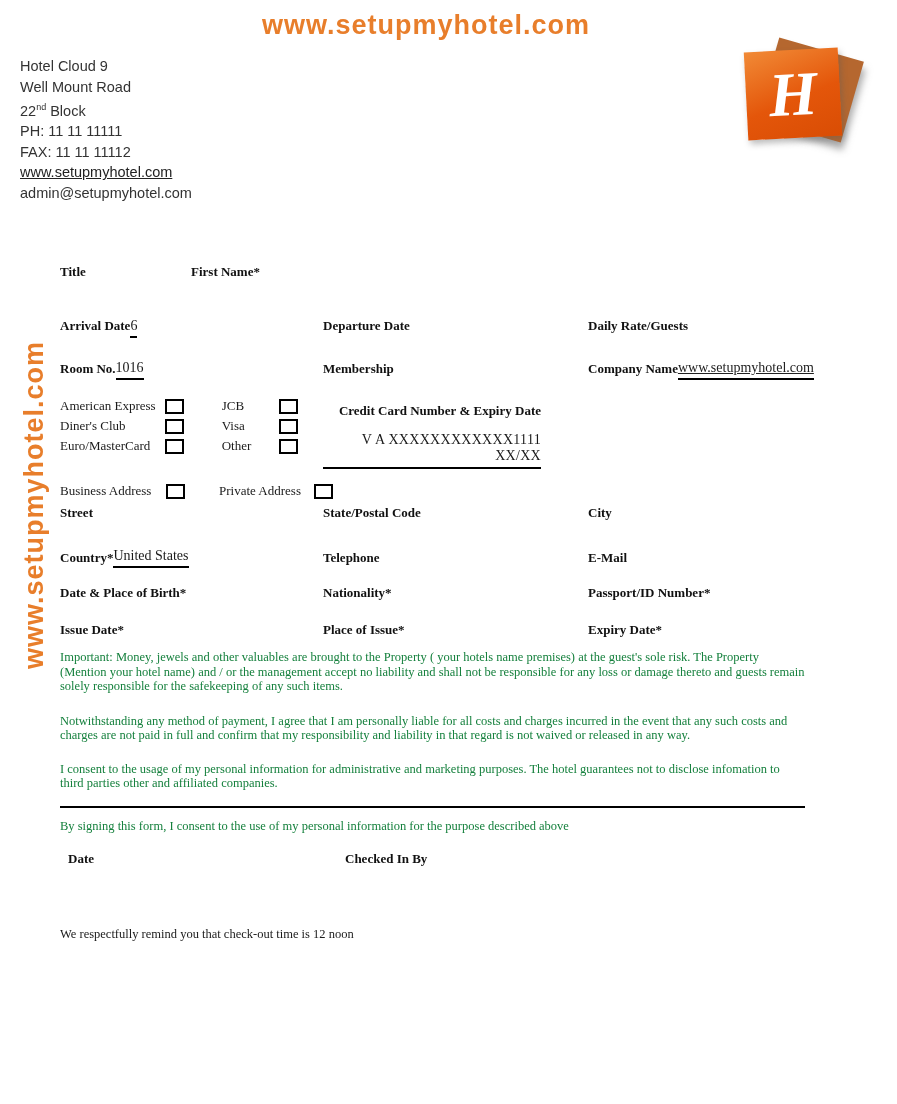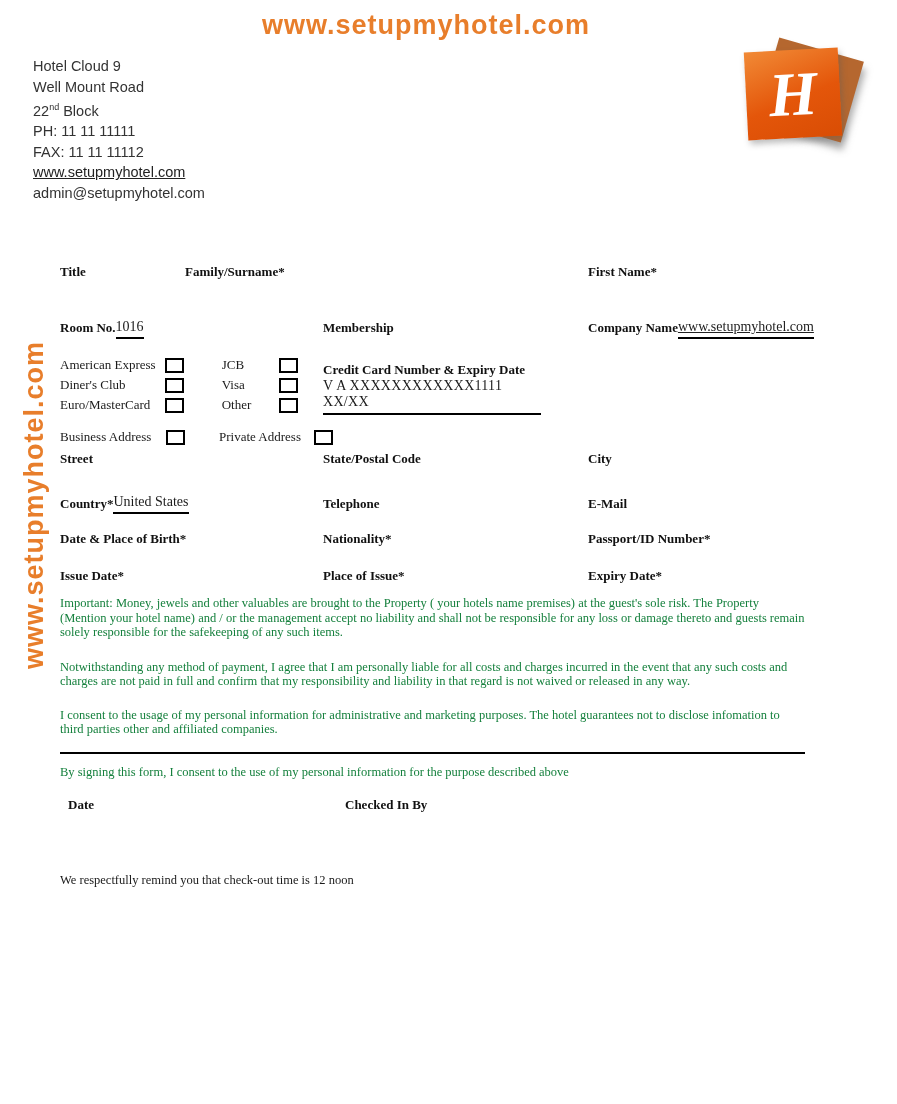--- a/index.html
+++ b/index.html
@@ -3,21 +3,21 @@
 <meta charset="utf-8">
 <style>
   * { margin:0; padding:0; box-sizing:border-box; }
   body { background:#ffffff; font-family:"Liberation Serif", serif; }
   .page { position:relative; width:897px; height:1083px; background:#fff; color:#1a1a1a; overflow:hidden; }
 
   
   .top-site { position:absolute; top:10px; left:0; width:852px; text-align:center;
     font-family:"Liberation Sans", sans-serif; font-weight:bold; font-size:27px;
     letter-spacing:1px; color:#e87e2b; }
-  .hotel-info { position:absolute; top:56px; left:33px; font-family:"Liberation Sans", sans-serif;
+  .hotel-info { position:absolute; top:56px; left:20px; font-family:"Liberation Sans", sans-serif;
     font-size:14.5px; color:#333; line-height:20.5px; }
   .hotel-info sup { font-size:9px; }
   .hlink { color:#222; text-decoration:underline; cursor:pointer; }
 
   
   .logo { position:absolute; top:42px; right:33px; width:128px; height:102px; }
   .logo-back { position:absolute; left:30px; top:6px; width:88px; height:84px;
     background:#b5672f; transform:rotate(16deg); box-shadow:4px 7px 7px rgba(110,110,110,.55); }
   .logo-front { position:absolute; left:10px; top:8px; width:94px; height:88px;
     background:linear-gradient(160deg,#f18a36 0%,#e4560a 55%,#d94d04 100%);
@@ -44,22 +44,22 @@
   .fvalue { border-bottom:2px solid #000; font-size:14px; display:flex; align-items:flex-end; padding-bottom:2px; }
   .ulink { color:#222; text-decoration:underline; cursor:pointer; }
 
   .cards-col { width:238px; }
   .cardrow { display:flex; align-items:center; height:20px; }
   .clabel { font-size:13px; color:#1a1a1a; white-space:nowrap; }
   .cwA { width:106px; }
   .cwB { width:58px; margin-left:38px; }
   .cwP { width:95px; margin-left:34px; }
   .cbox { width:19px; height:15px; border:2px solid #000; flex:none; background:#fff; }
-  .cc-col { margin-left:25px; width:218px; margin-top:7px; }
-  .cc-value { margin-top:13px; height:24px; border-bottom:2px solid #000; font-size:14px;
+  .cc-col { margin-left:25px; width:218px; margin-top:7px;text-align:right; }
+  .cc-value { margin-top:26px; height:24px; border-bottom:2px solid #000; font-size:14px;
     letter-spacing:.3px; display:flex; align-items:flex-end; padding-bottom:3px; }
 
   .legal { font-size:12.5px; line-height:14.5px; color:#15803d; width:745px; }
   .divider { border-top:2px solid #000; width:745px; }
   .footer-note { text-align:left; font-size:12.5px; color:#1a1a1a; }
 
   
   .w100{width:100px}.w218{width:218px}.w217{width:217px}.w372{width:372px}
   .w255{width:255px}.w117{width:117px}.w205{width:205px}
   .ml25{margin-left:25px}.ml31{margin-left:31px}.ml45{margin-left:45px}.ml47{margin-left:47px}
@@ -97,30 +97,40 @@
   <div class="watermark">www.setupmyhotel.com</div>
 
 
   <div class="form">
 
     <div class="frow mt6">
       <div class="cell w100">
         <div class="flabel">Title</div>
         <div class="fvalue h33"></div>
       </div>
-      <div class="cell w372 ml25">
-        <div class="flabel">Family/Surname*</div>
-        <div class="fvalue h33"></div>
-      </div>
       <div class="cell w217 ml31">
         <div class="flabel">First Name*</div>
         <div class="fvalue h33"></div>
       </div>
     </div>
 
+    <div class="frow mt21">
+      <div class="cell w218">
+        <div class="flabel">Arrival Date</div>
+        <div class="fvalue h20">6</div>
+      </div>
+      <div class="cell w218 ml45">
+        <div class="flabel">Departure Date</div>
+        <div class="fvalue h20"></div>
+      </div>
+      <div class="cell w217 ml47">
+        <div class="flabel">Daily Rate/Guests</div>
+        <div class="fvalue h20"></div>
+      </div>
+    </div>
 
     <div class="frow mt23">
       <div class="cell w218">
         <div class="flabel">Room No.</div>
         <div class="fvalue h19">1016</div>
       </div>
       <div class="cell w218 ml45">
         <div class="flabel">Membership</div>
         <div class="fvalue h19"></div>
       </div>

